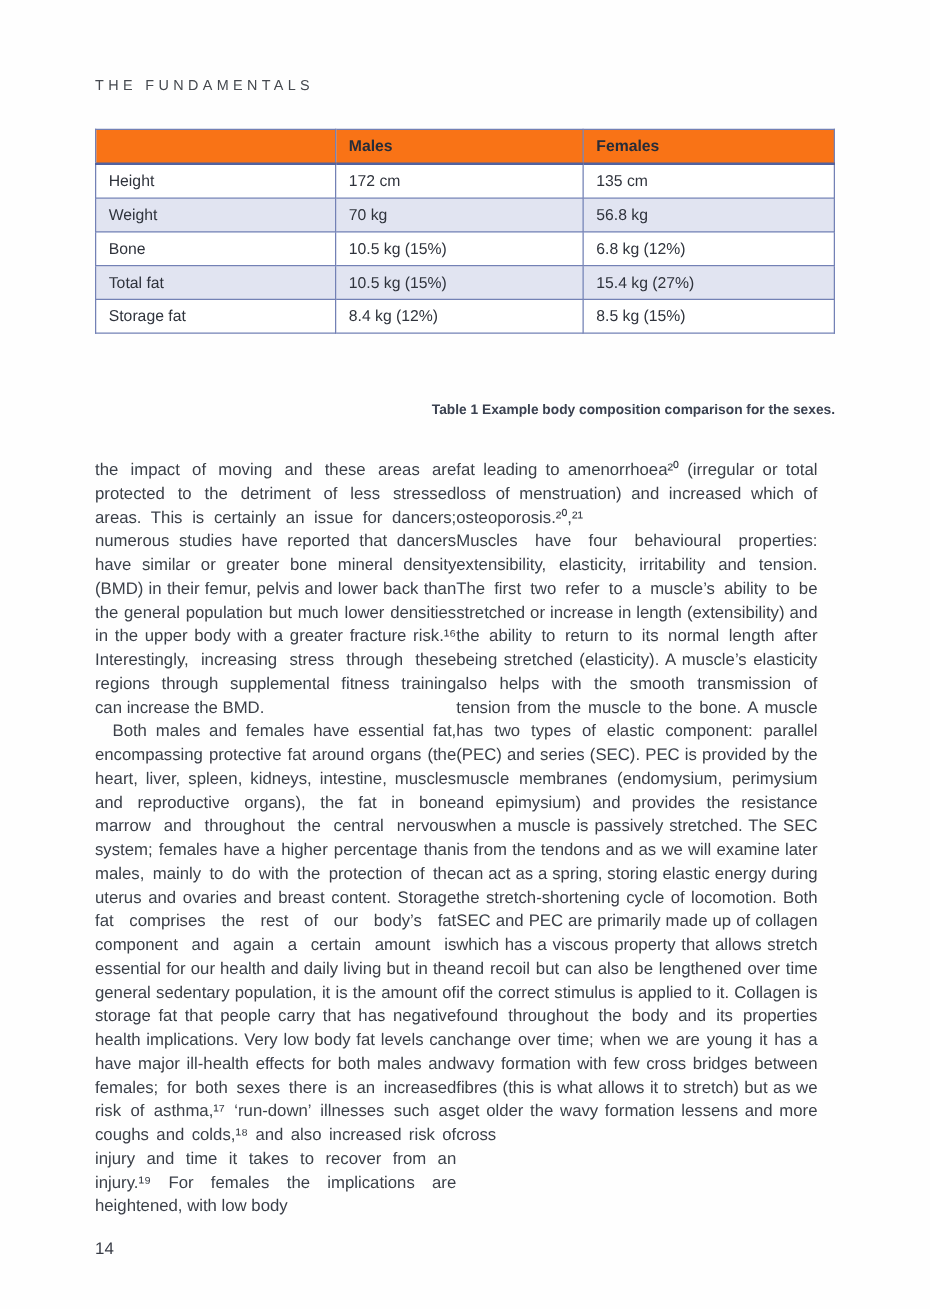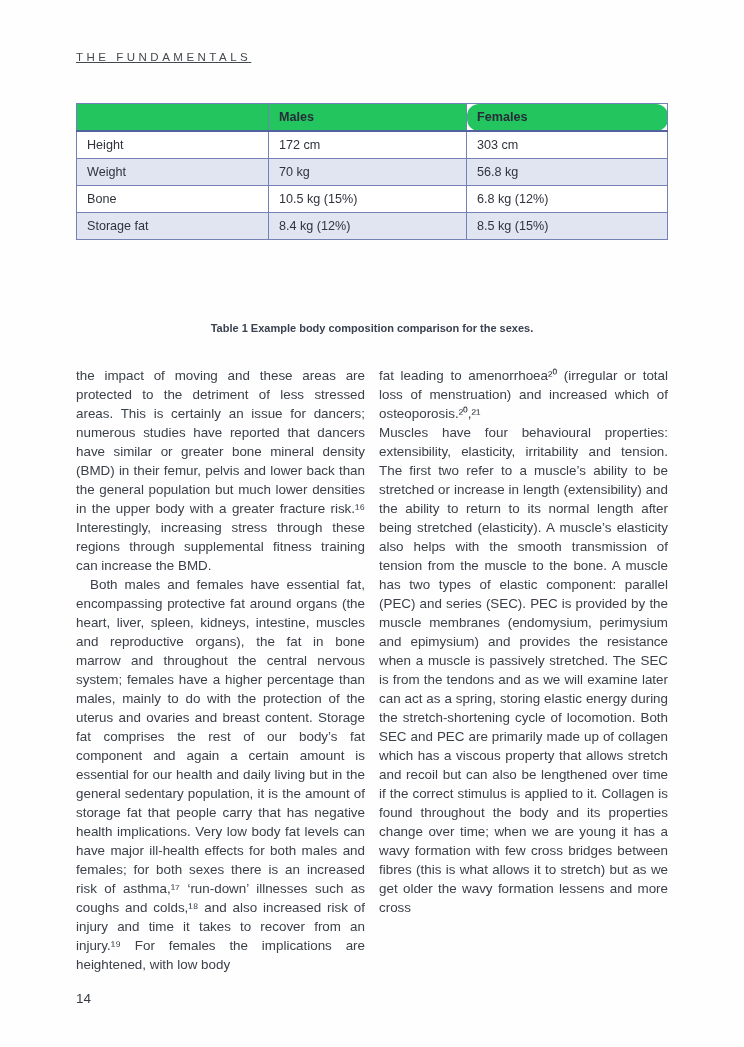--- a/index.html
+++ b/index.html
@@ -8,73 +8,71 @@
     width: 744px;
     height: 1047px;
     margin: 0 auto;
     background: #fefefe;
     font-family: "Liberation Sans", sans-serif;
     color: #3b4049;
     overflow: hidden;
   }
   .running-header {
     position: absolute;
-    top: 51px;
+    top: 63px;
     left: 76px;
     font-size: 11.5px;
     letter-spacing: 3.5px;
     color: #45494f;
-    text-decoration: underline;
   }
   .comp-table {
     position: absolute;
     top: 103px;
     left: 76px;
     width: 592px;
     border-collapse: collapse;
     font-size: 12.6px;
     color: #2f333c;
     border: 1.5px solid #8e929c;
   }
   .comp-table td, .comp-table th {
     border: 1px solid #7381b5;
     padding: 5px 10px 6px 10px;
     height: 15px;
     text-align: left;
     font-weight: normal;
     vertical-align: middle;
   }
   .comp-table thead th {
-    background: #22c55e;
+    background: #f97316;
     font-weight: bold;
     color: #272c38;
     border-bottom: 2px solid #52629f;
   }
   .comp-table .c0 { width: 32.5%; }
   .comp-table .c1 { width: 33.5%; }
-  .comp-table .c2 { width: 34%; border-radius: 12px; }
+  .comp-table .c2 { width: 34%; }
   .comp-table tbody tr:nth-child(even) td { background: #e1e4f1; }
   .comp-table tbody tr:nth-child(odd) td { background: #ffffff; }
   .table-caption {
     position: absolute;
     top: 322px;
     left: 76px;
     width: 592px;
-    text-align: center;
+    text-align: right;
     font-size: 11px;
     font-weight: bold;
     color: #3a4150;
   }
   .columns {
     position: absolute;
     top: 366px;
     left: 76px;
     width: 592px;
     display: flex;
-    gap: 14px;
   }
   .col {
     width: 289px;
     text-align: justify;
     font-size: 13.4px;
     line-height: 19px;
     color: #3b4049;
   }
   .col p { margin: 0; }
   .col p.indent { text-indent: 14px; }
@@ -108,31 +106,36 @@
       <tr>
         <th class="c0"></th>
         <th class="c1">Males</th>
         <th class="c2">Females</th>
       </tr>
     </thead>
     <tbody>
       <tr>
         <td>Height</td>
         <td>172 cm</td>
-        <td>303 cm</td>
+        <td>135 cm</td>
       </tr>
       <tr>
         <td>Weight</td>
         <td>70 kg</td>
         <td>56.8 kg</td>
       </tr>
       <tr>
         <td>Bone</td>
         <td>10.5 kg (15%)</td>
         <td>6.8 kg (12%)</td>
+      </tr>
+      <tr>
+        <td>Total fat</td>
+        <td>10.5 kg (15%)</td>
+        <td>15.4 kg (27%)</td>
       </tr>
       <tr>
         <td>Storage fat</td>
         <td>8.4 kg (12%)</td>
         <td>8.5 kg (15%)</td>
       </tr>
     </tbody>
   </table>
 
   <div class="table-caption">Table 1 Example body composition comparison for the sexes.</div>

